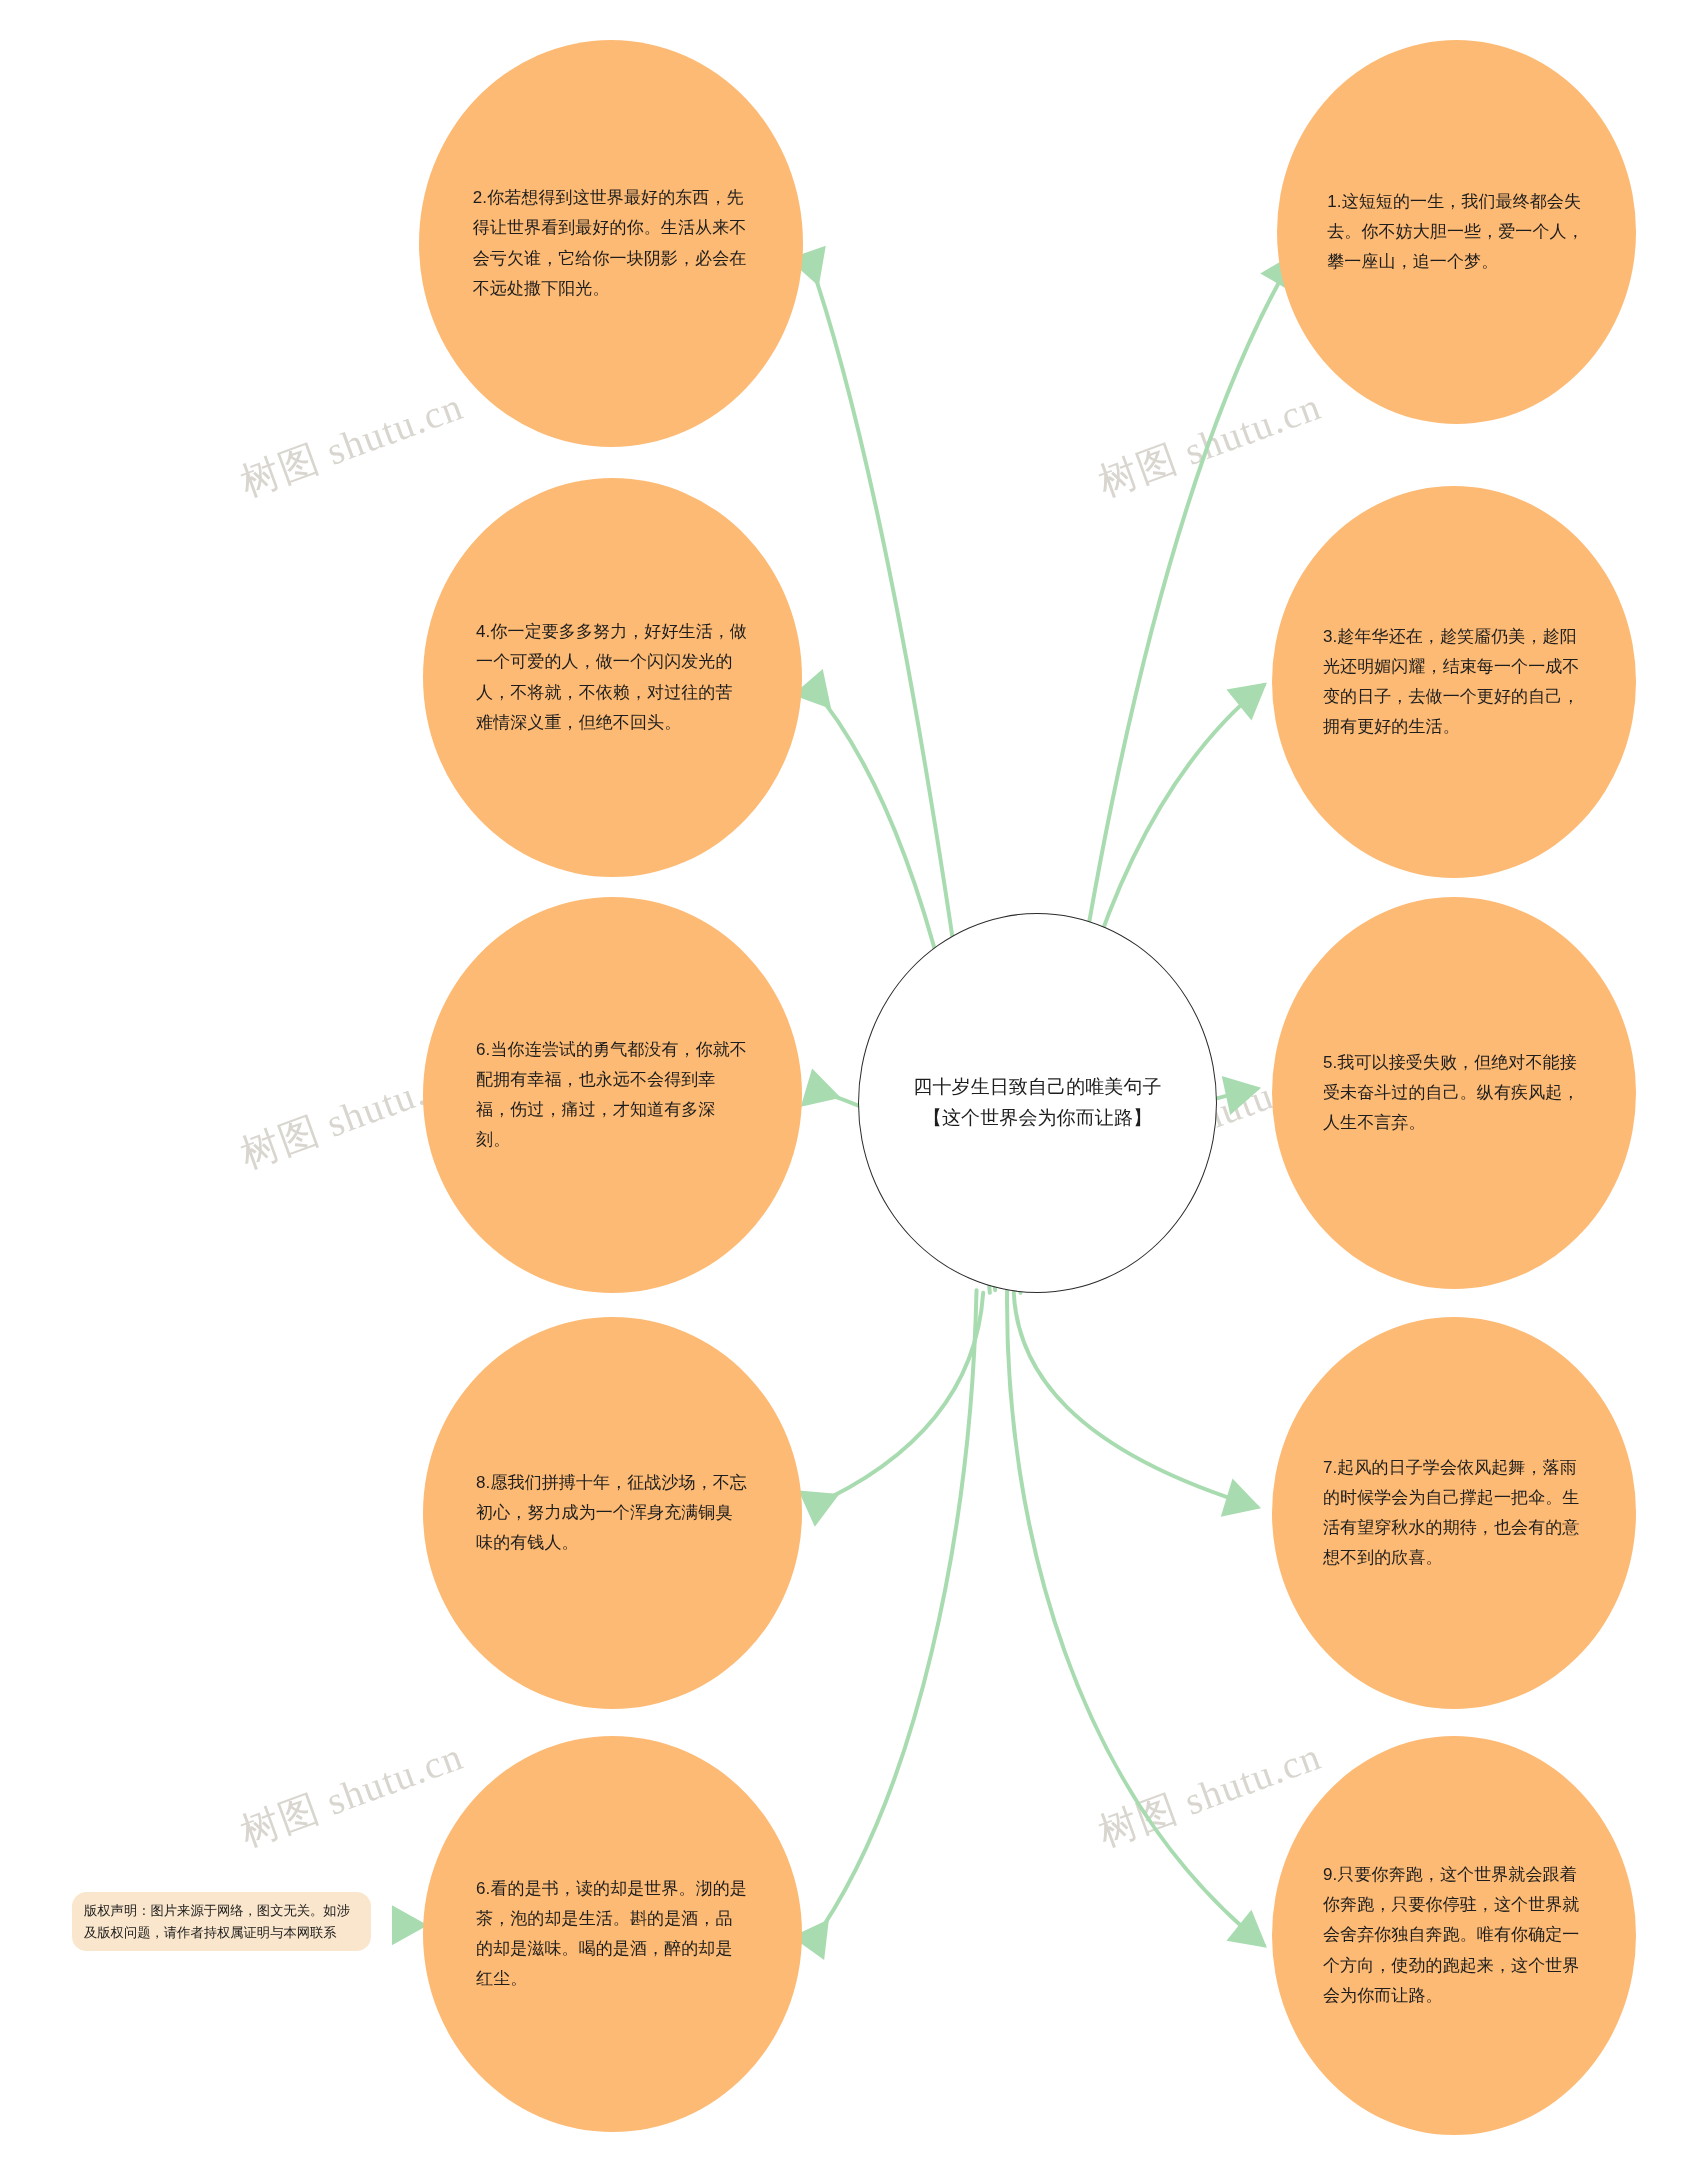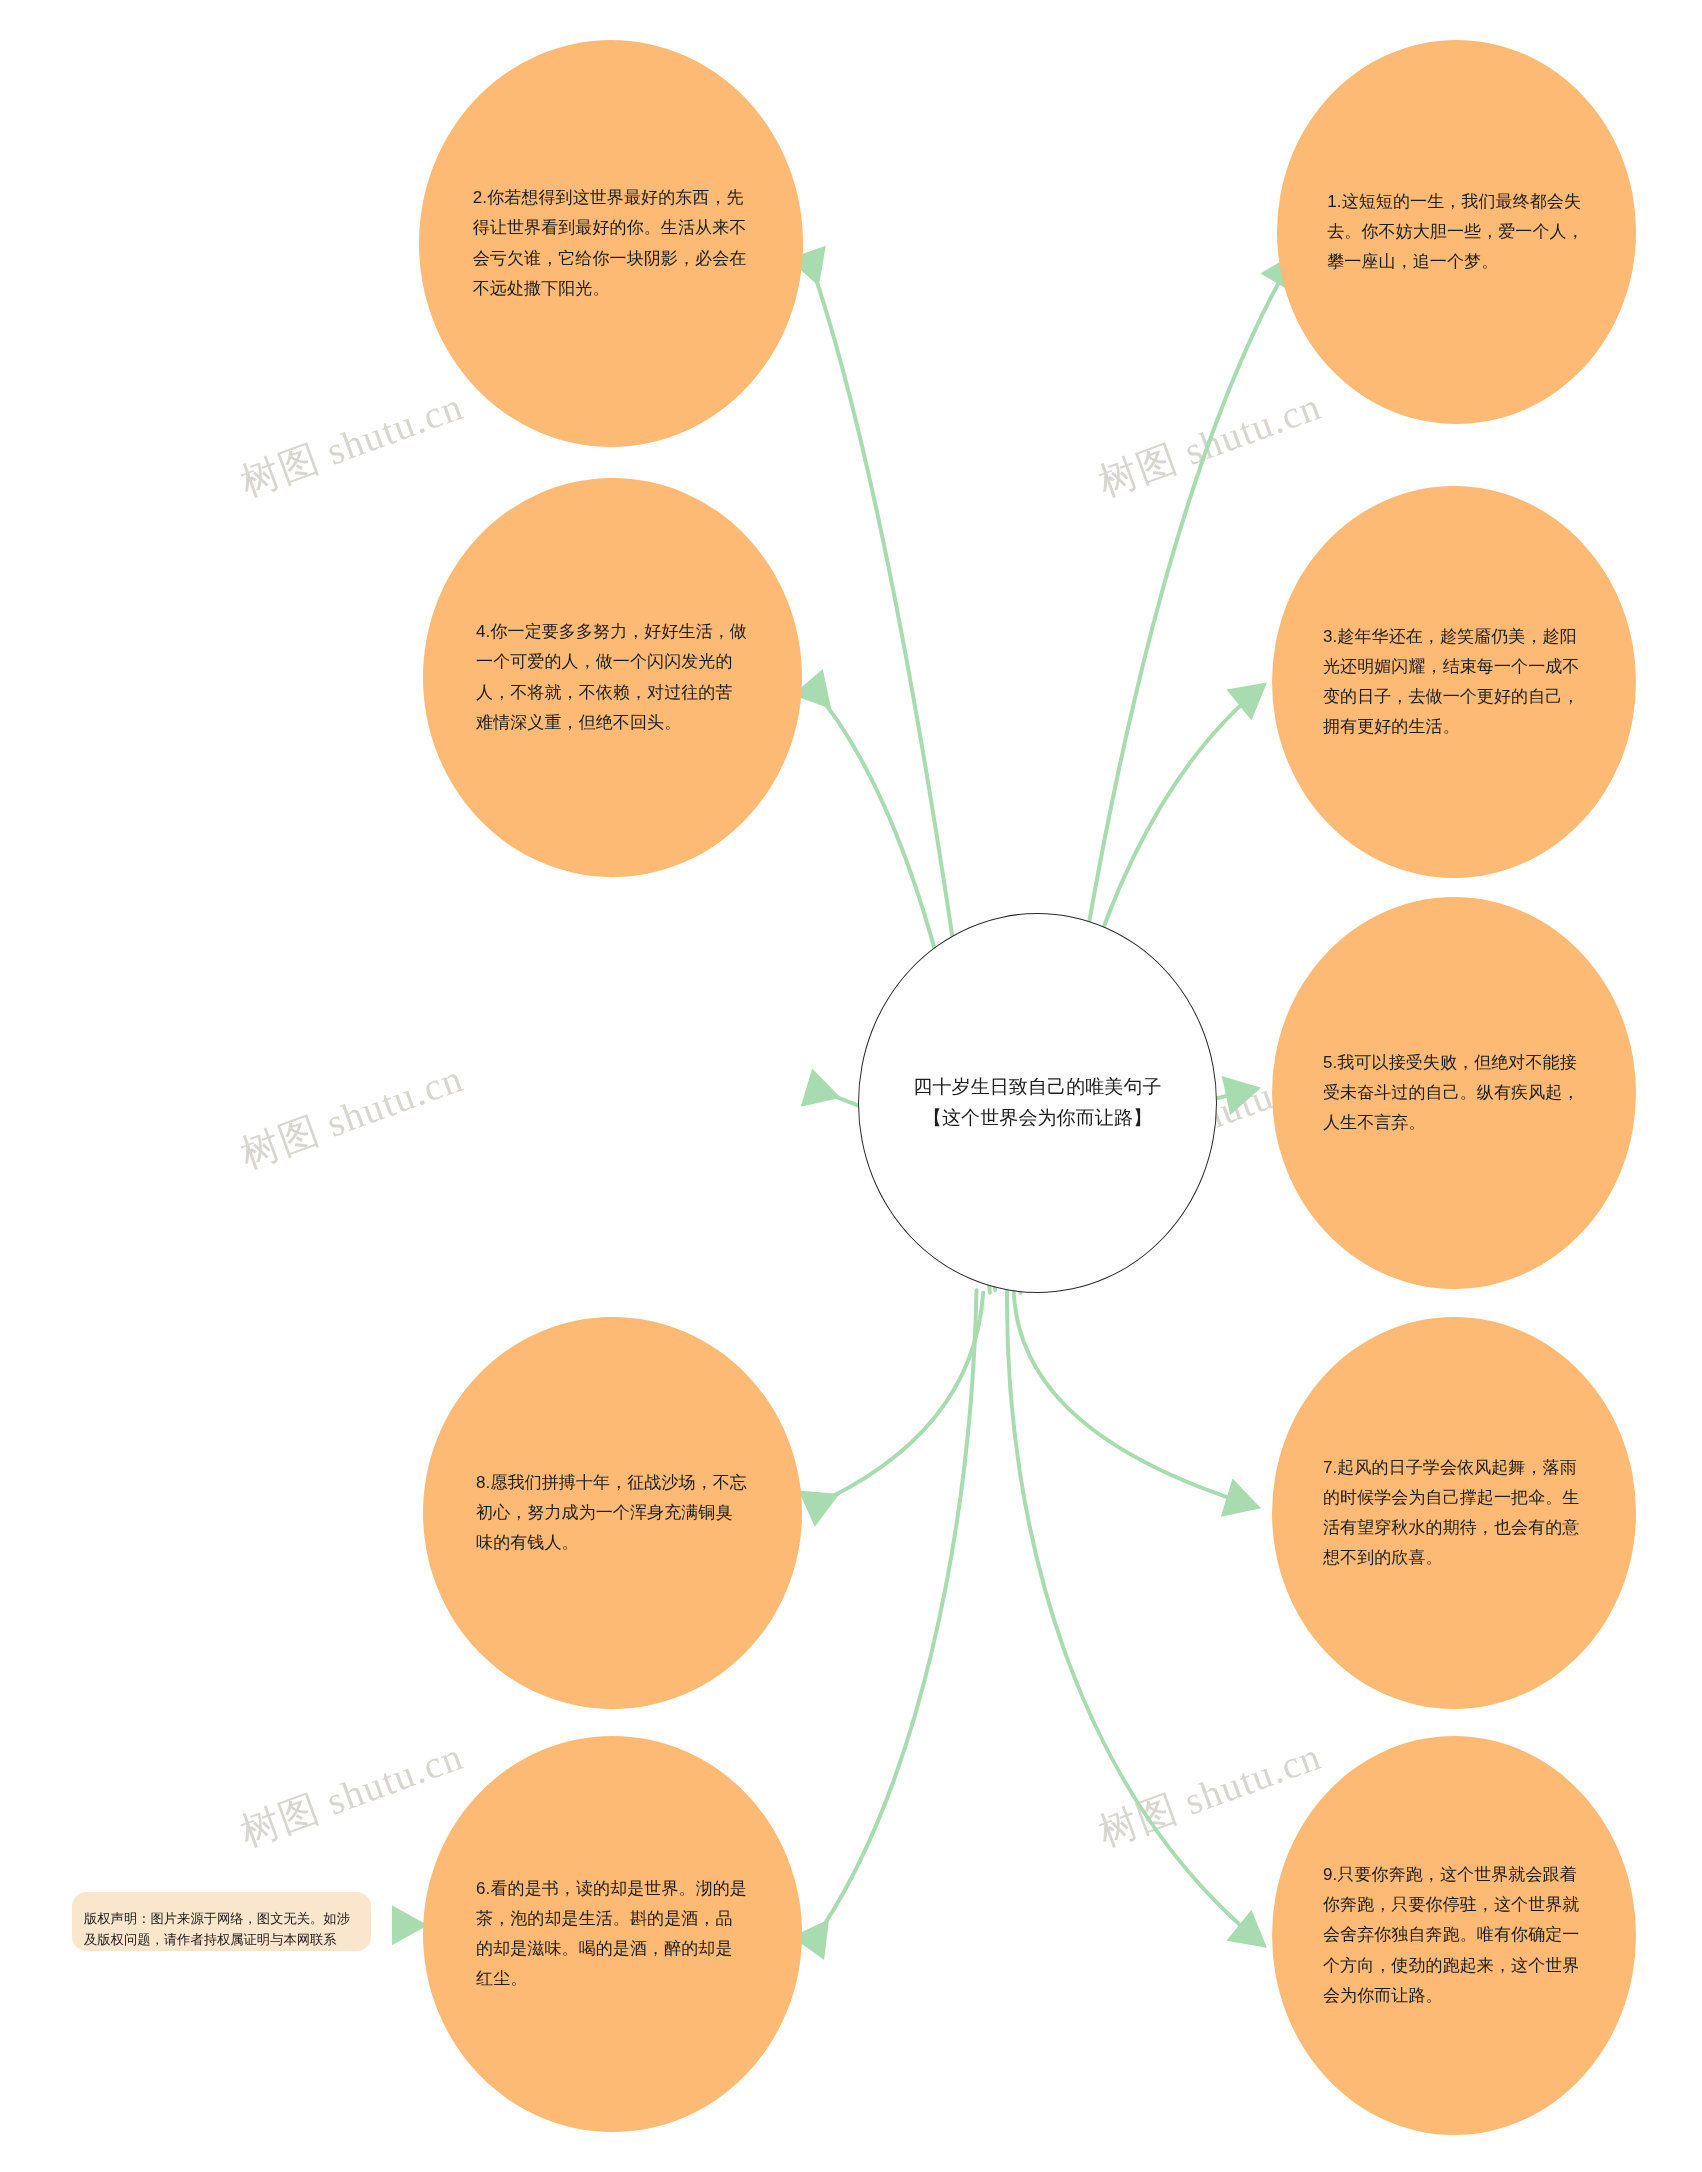--- a/index.html
+++ b/index.html
@@ -67,21 +67,21 @@
     font-size: 19px;
     line-height: 1.62;
   }
   
   .copyright {
     position: absolute;
     background: #fae6cc;
     border-radius: 14.6px;
     box-sizing: border-box;
     display: flex;
-    align-items: flex-end;
+    align-items: center;
     justify-content: center;
     padding: 0 12px;
   }
   .copyright .txt {
     font-size: 13.3px;
     line-height: 1.62;
     color: #1d1d1d;
     text-align: left;
   }
 </style>
@@ -137,20 +137,23 @@
   </div>
 
   <div class="node" style="left:423px; top:478px; width:379px; height:399px;">
     <div class="txt">4.你一定要多多努力，好好生活，做一个可爱的人，做一个闪闪发光的人，不将就，不依赖，对过往的苦难情深义重，但绝不回头。</div>
   </div>
 
   <div class="node" style="left:1272px; top:486px; width:364px; height:392px;">
     <div class="txt">3.趁年华还在，趁笑靥仍美，趁阳光还明媚闪耀，结束每一个一成不变的日子，去做一个更好的自己，拥有更好的生活。</div>
   </div>
 
+  <div class="node" style="left:423px; top:897px; width:379px; height:396px;">
+    <div class="txt">6.当你连尝试的勇气都没有，你就不配拥有幸福，也永远不会得到幸福，伤过，痛过，才知道有多深刻。</div>
+  </div>
 
   <div class="node" style="left:1272px; top:897px; width:364px; height:392px;">
     <div class="txt">5.我可以接受失败，但绝对不能接受未奋斗过的自己。纵有疾风起，人生不言弃。</div>
   </div>
 
   <div class="node" style="left:423px; top:1317px; width:379px; height:392px;">
     <div class="txt">8.愿我们拼搏十年，征战沙场，不忘初心，努力成为一个浑身充满铜臭味的有钱人。</div>
   </div>
 
   <div class="node" style="left:1272px; top:1317px; width:364px; height:392px;align-items:center;">

